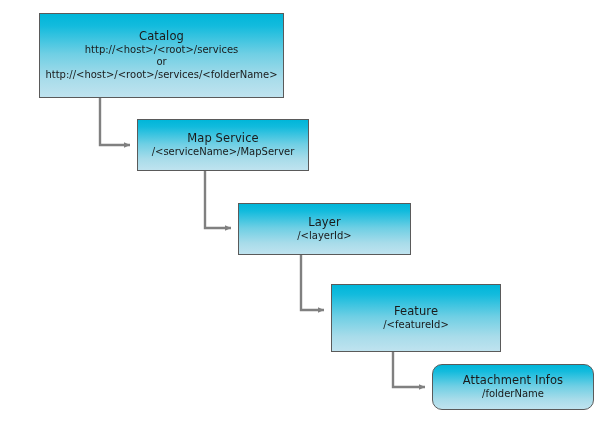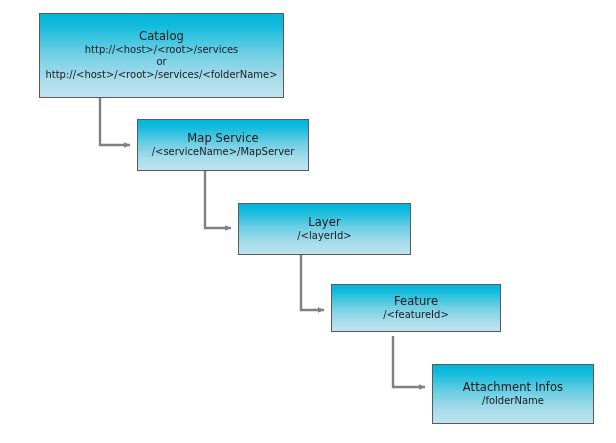--- a/index.html
+++ b/index.html
@@ -79,23 +79,23 @@
   <div class="node" style="left:137px; top:119px; width:172px; height:52px;">
     <div class="node-title">Map Service</div>
     <div class="node-sub">/&lt;serviceName&gt;/MapServer</div>
   </div>
 
   <div class="node" style="left:238px; top:203px; width:173px; height:52px;">
     <div class="node-title">Layer</div>
     <div class="node-sub">/&lt;layerId&gt;</div>
   </div>
 
-  <div class="node" style="left:331px; top:284px; width:170px; height:48px;">
+  <div class="node" style="left:331px; top:284px; width:170px; height:68px;">
     <div class="node-title">Feature</div>
     <div class="node-sub">/&lt;featureId&gt;</div>
   </div>
 
-  <div class="node" style="left:432px; top:364px; width:162px; height:60px;">
+  <div class="node" style="left:432px; top:364px; width:162px; height:46px;border-radius:10px;">
     <div class="node-title">Attachment Infos</div>
     <div class="node-sub">/folderName</div>
   </div>
 
 </div>
 
 </body></html>

